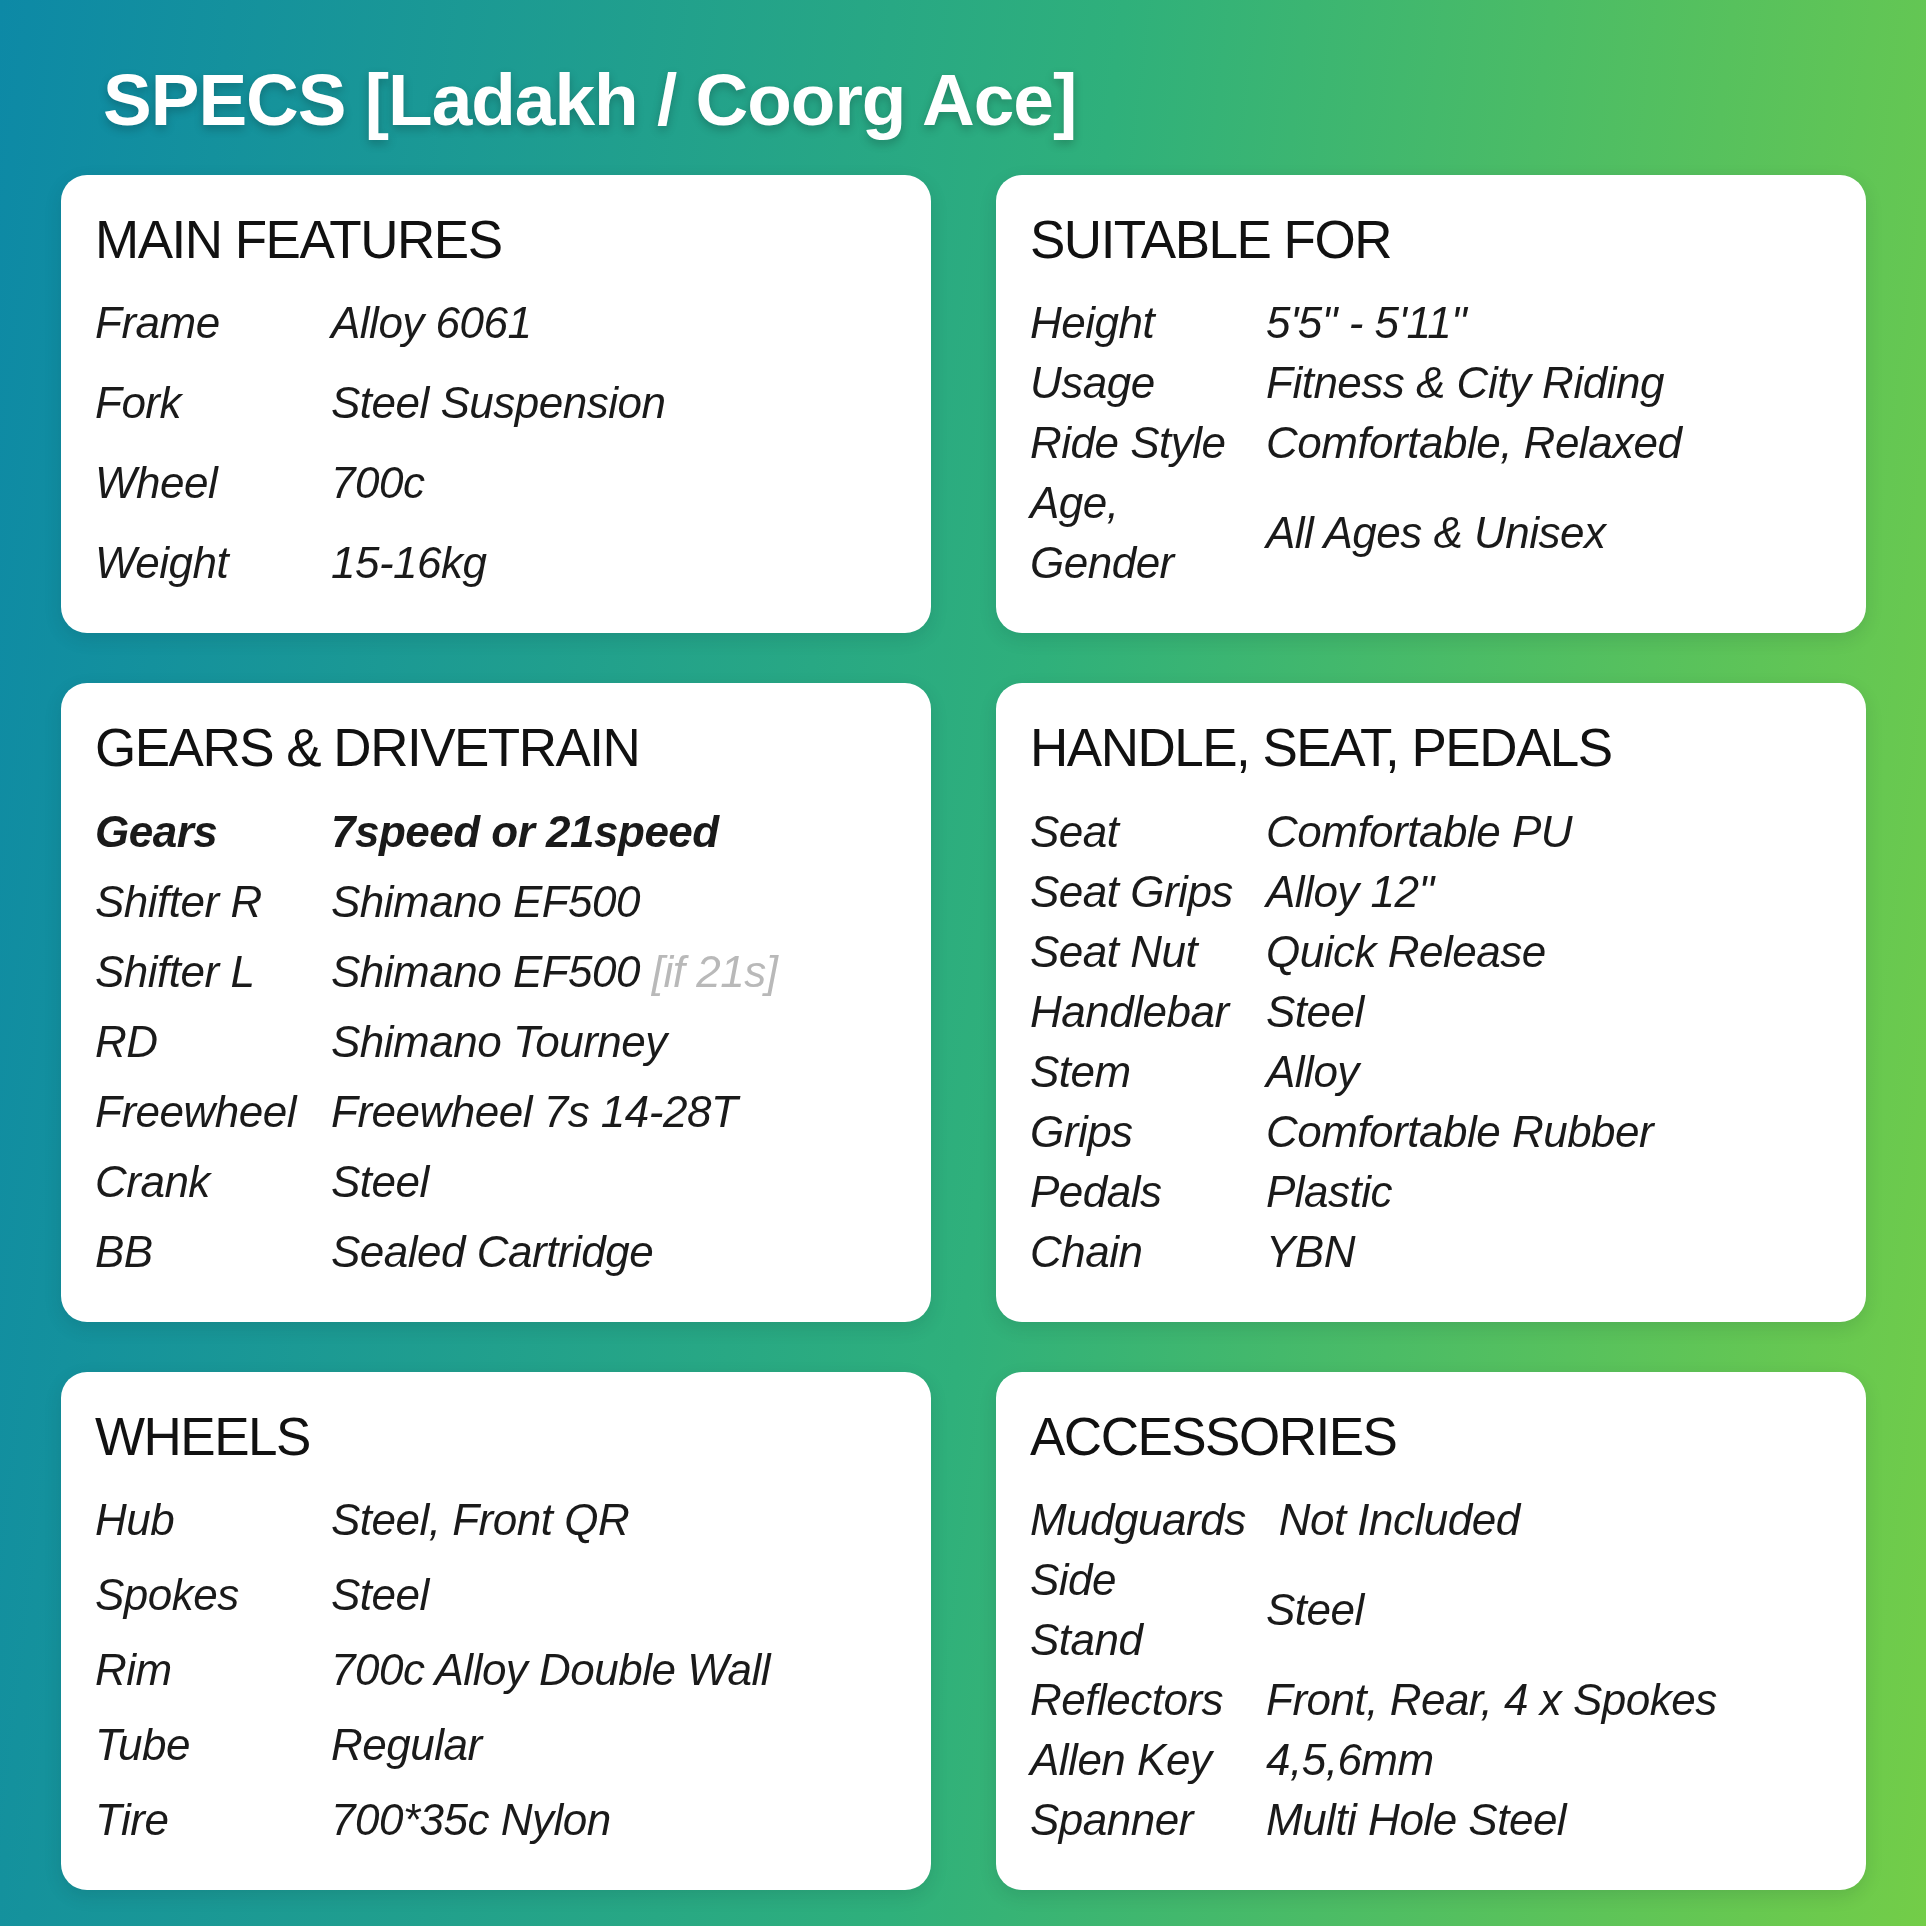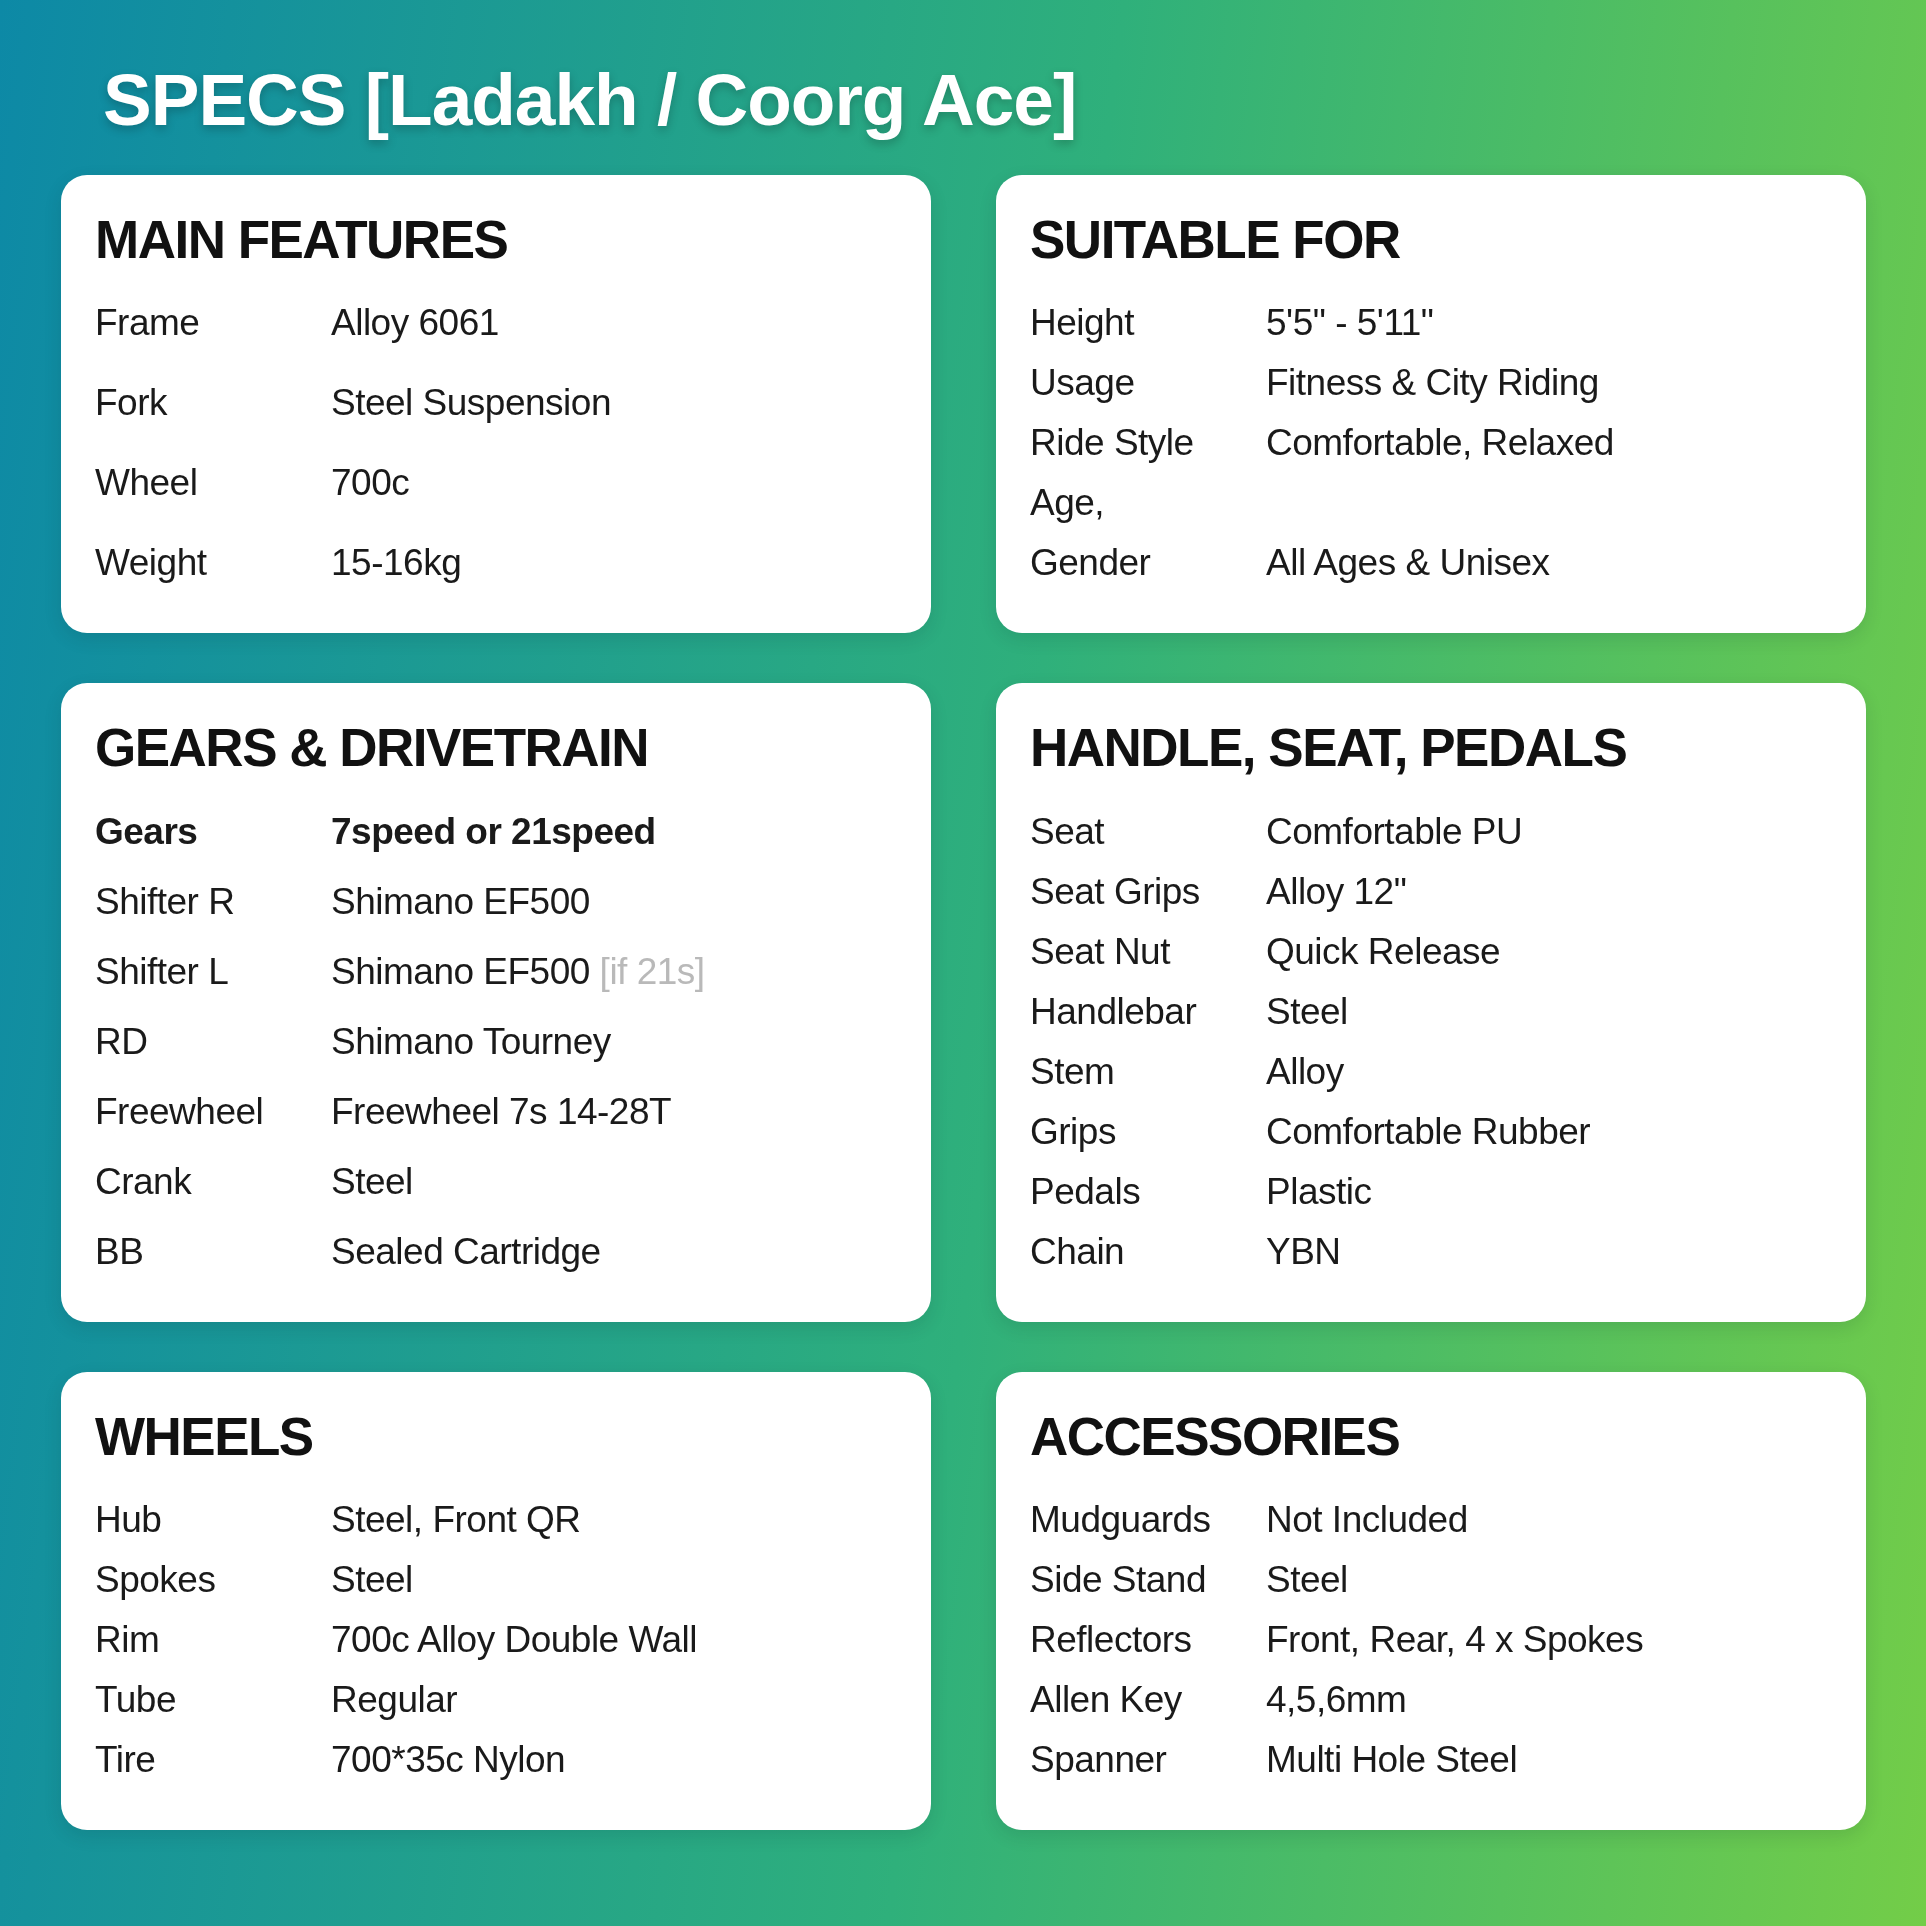--- a/index.html
+++ b/index.html
@@ -37,38 +37,39 @@
     border-radius: 26px;
     padding: 36px 40px 40px 34px;
     box-shadow: 0 6px 18px rgba(0, 30, 40, 0.12);
     display: flex;
     flex-direction: column;
     box-sizing: border-box;
   }
   .card h2 {
     margin: 0 0 24px 0;
     font-size: 53px;
-    font-weight: bold;
+    font-weight: normal;
     letter-spacing: -1.5px;
     line-height: 1.1;
     color: #111111;
   }
   .rows {
     flex: 1;
     display: flex;
     flex-direction: column;
     justify-content: space-between;
   }
   .row {
     display: flex;
-    align-items: flex-end;
-    font-size: 37px;
+    align-items: center;
+    font-size: 44px;
     line-height: 60px;
     letter-spacing: -0.5px;
     color: #1a1a1a;
+    font-style: italic;
   }
   .row .label { flex: 0 0 203px; }
   .row .value { flex: 1; margin-left: 33px; }
   .row.bold .label, .row.bold .value { font-weight: bold; }
   .note { color: #b9b9b9; }
 </style>
 </head>
 <body>
 
 <div class="page">

